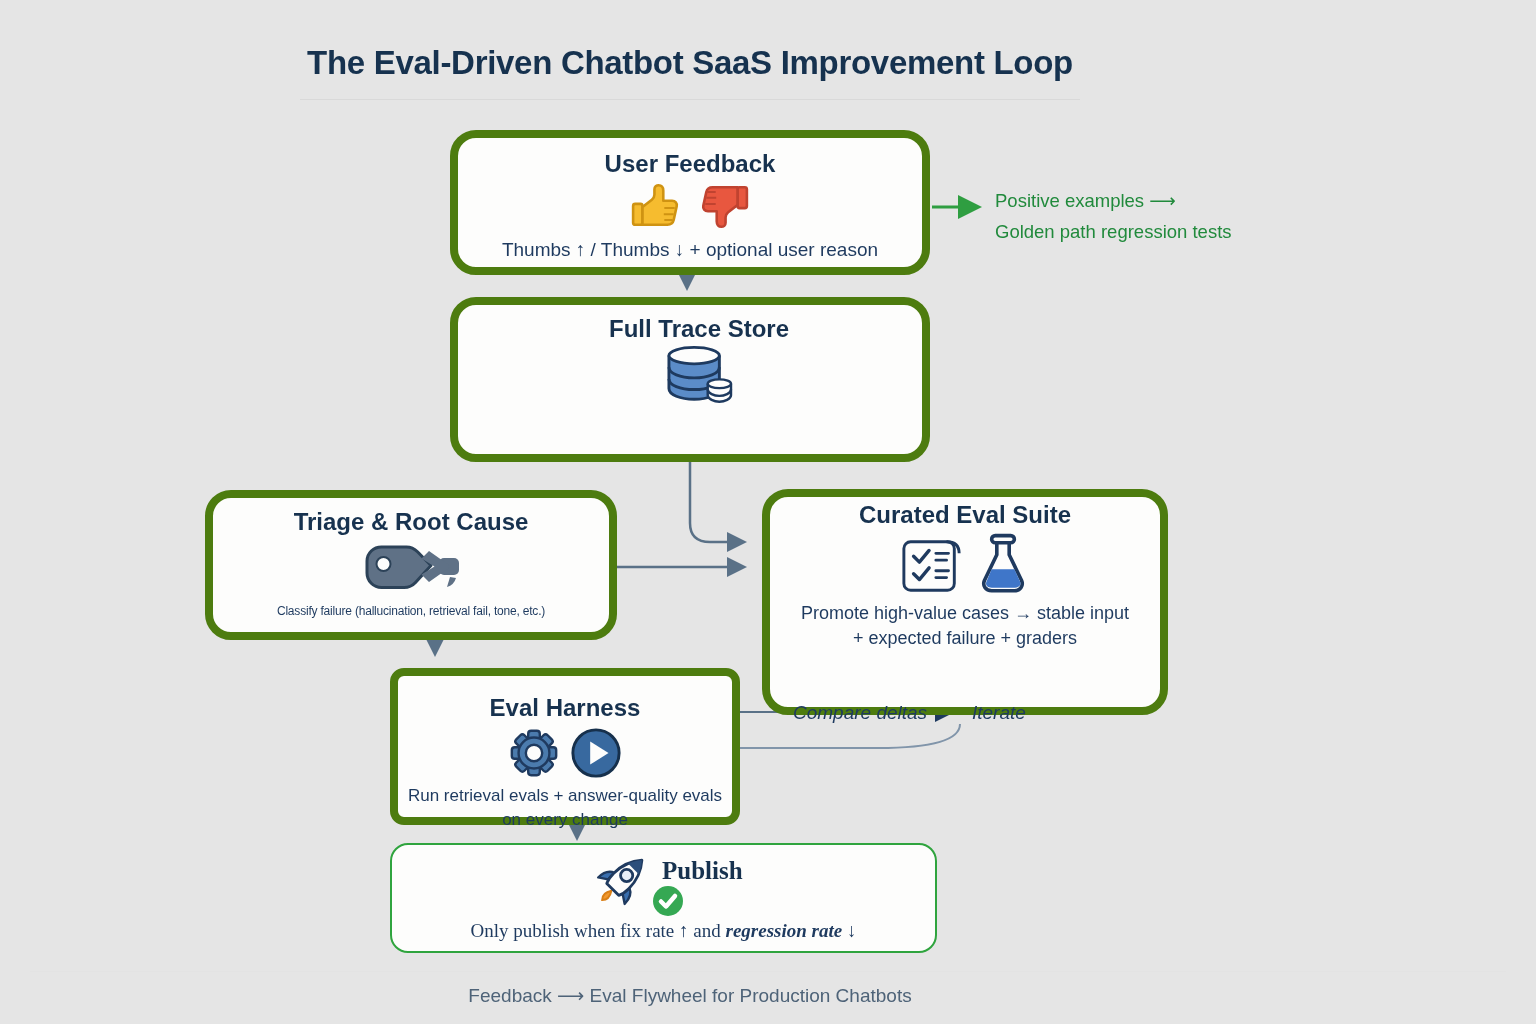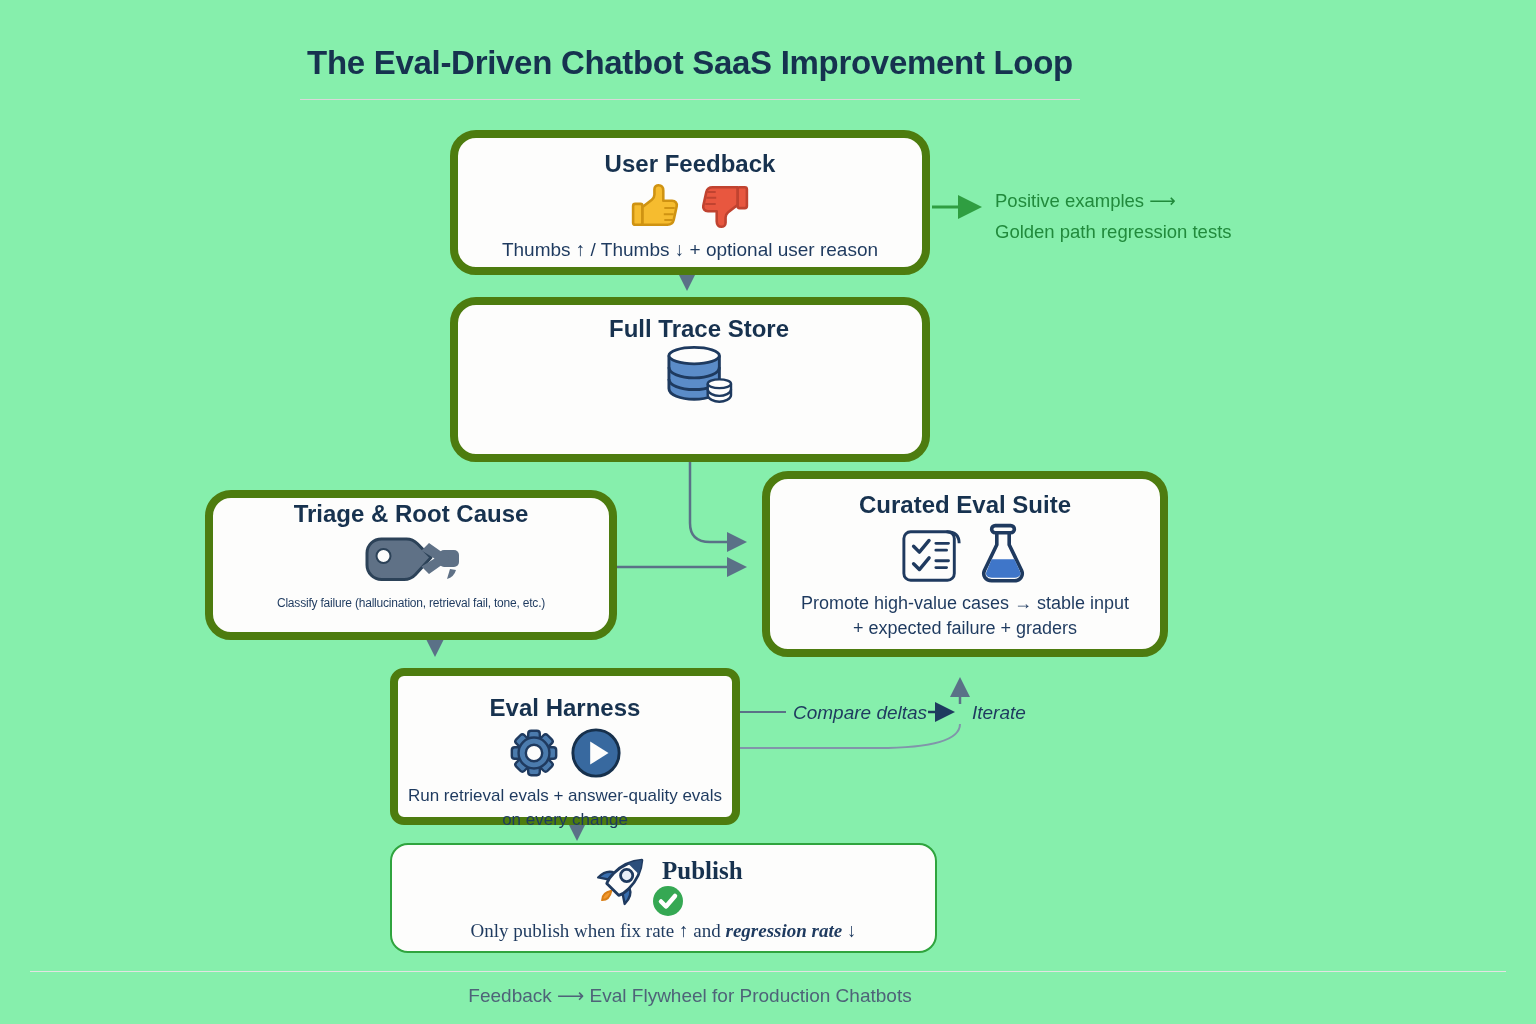--- a/index.html
+++ b/index.html
@@ -1,42 +1,42 @@
 <!DOCTYPE html>
 <html><head>
 <meta charset="utf-8">
 <style>
   * { margin:0; padding:0; box-sizing:border-box; }
   html,body { width:1536px; height:1024px; background:#ffffff; overflow:hidden;
     font-family:"Liberation Sans","DejaVu Sans",sans-serif; }
-  #canvas { position:relative; width:1536px; height:1024px; background:#86efac; }
+  #canvas { position:relative; width:1536px; height:1024px; background:#e5e5e5; }
 
   .page-title { position:absolute; left:300px; top:44px; width:780px; text-align:center;
     font-size:33px; font-weight:bold; color:#16324f; letter-spacing:-0.3px; }
   .title-divider { position:absolute; left:300px; top:99px; width:780px; height:0;
     border-top:1px solid #d9d9d9; }
 
   .node { position:absolute; background:#fdfdfc; border:8px solid #4d7c0f; border-radius:26px;
     display:flex; flex-direction:column; align-items:center; z-index:2; }
   .node-title { font-size:24px; font-weight:bold; color:#17324f; }
   .caption { color:#1e3a5f; text-align:center; }
   .icon-row { display:flex; align-items:center; justify-content:center; }
 
   #box-user-feedback { left:450px; top:130px; width:480px; height:145px; padding-top:12px; }
   #box-user-feedback .icon-row { gap:16px; margin-top:4px; }
   #box-user-feedback .caption { font-size:19px; margin-top:9px; }
 
   #box-full-trace { left:450px; top:297px; width:480px; height:165px; padding-top:10px;padding-left:18px; }
   #box-full-trace .caption { font-size:18px; line-height:1.4; margin-top:3px; }
 
-  #box-triage { left:205px; top:490px; width:412px; height:150px; padding-top:2px; }
+  #box-triage { left:205px; top:490px; width:412px; height:150px; padding-top:10px; }
   #box-triage .icon-row { margin-top:4px; }
   #box-triage .caption { font-size:12px; letter-spacing:-0.2px; white-space:nowrap; margin-top:6px; }
 
-  #box-curated { left:762px; top:471px; width:406px; height:186px; padding-top:12px; }
+  #box-curated { left:762px; top:489px; width:406px; height:226px; padding-top:4px; }
   #box-curated .icon-row { gap:12px; margin-top:4px; }
   #box-curated .caption { font-size:18px; line-height:1.4; margin-top:4px; }
 
   #box-eval-harness { left:390px; top:668px; width:350px; height:157px; padding-top:18px;border-radius:14px; }
   #box-eval-harness .icon-row { gap:8px; margin-top:4px; }
   #box-eval-harness .caption { font-size:17px; line-height:1.4; margin-top:4px; }
 
   #box-publish { left:390px; top:843px; width:547px; height:110px; border-color:#2fa43e;
     border-width:2.5px; border-radius:18px;font-family:Liberation Serif, serif; }
   #box-publish .node-title { position:absolute; left:270px; top:12px; font-size:25px; }

